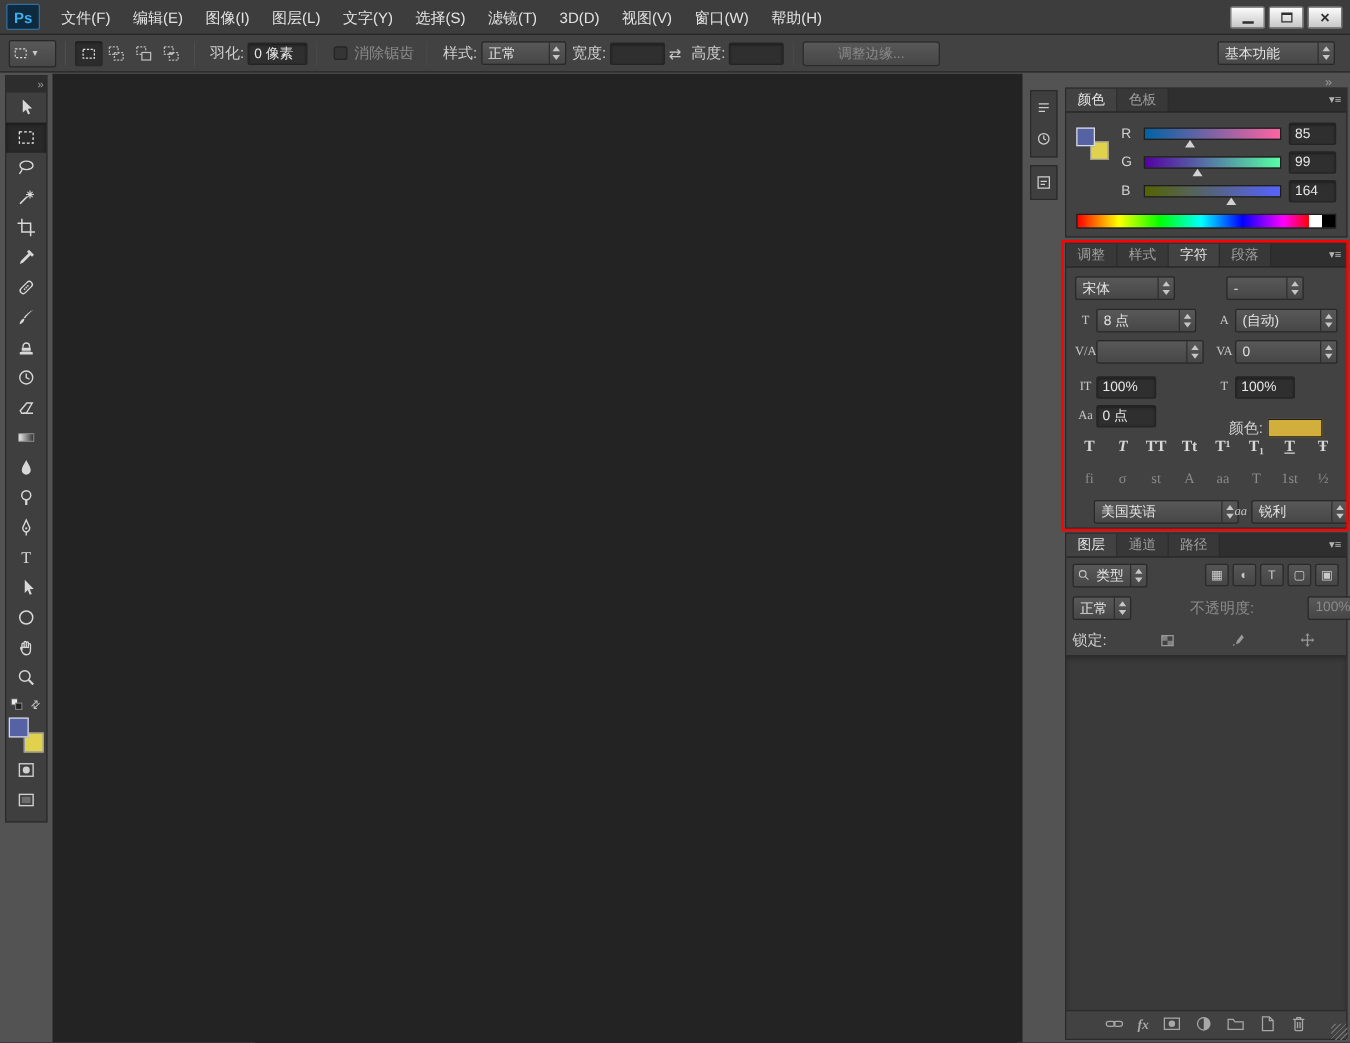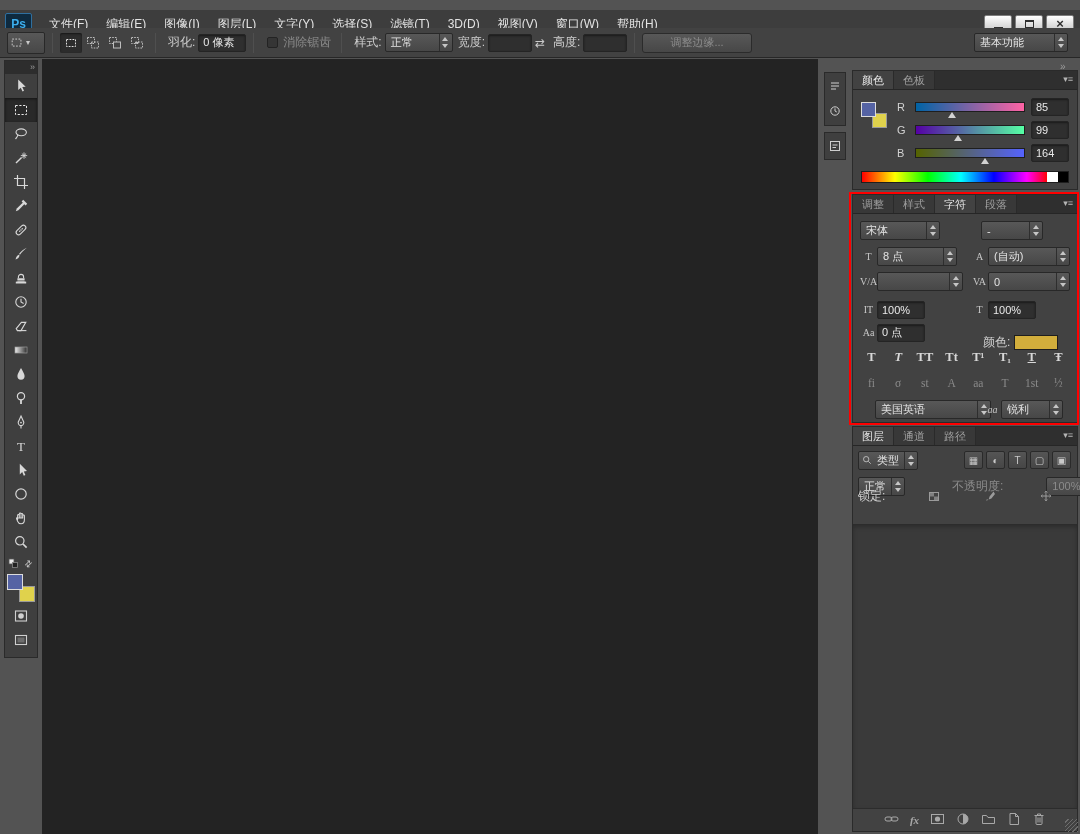--- a/index.html
+++ b/index.html
@@ -7,21 +7,21 @@
   body {
     position:relative;
     background:#535353;
     font-family:"Liberation Sans","DejaVu Sans",sans-serif;
     font-size:12px;
     color:#d9d9d9;
     user-select:none;
   }
 
   
-  .menubar { position:absolute; top:10px; left:0; right:0; height:28px;
+  .menubar { position:absolute; top:0; left:0; right:0; height:28px;
     background:#3d3d3d; border-bottom:1px solid #262626;
     display:flex; align-items:center; }
   .pslogo { width:27px; height:21px; margin:0 8px 0 5px; background:#0e2a3f;
     border:1px solid #2f6f9f; border-radius:2px; color:#3caeed; font-weight:bold;
     font-size:12px; display:flex; align-items:center; justify-content:center; }
   .menu-item { padding:0 9px; height:28px; line-height:28px; font-size:12px; color:#e3e3e3; cursor:default; }
   .win-controls { margin-left:auto; display:flex; gap:3px; padding-right:6px; }
   .win-btn { width:28px; height:18px; background:linear-gradient(#fdfdfd,#c6c6c6);
     border:1px solid #7c7c7c; border-radius:2px; display:flex; align-items:center; justify-content:center; }
   .glyph-min { width:9px; height:2px; background:#2f2f2f; margin-top:8px; }
@@ -552,21 +552,21 @@
     </div>
 
     <div class="ch-row" style="top:186px;left:22px">
       <div class="combo" style="width:116px">
         <span class="ctext">美国英语</span>
         <span class="spin"></span>
       </div>
     </div>
     <div class="ch-row" style="top:186px;left:131px">
       <span class="ch-ic" style="font-style:italic">aa</span>
-      <div class="combo" style="width:62px">
+      <div class="combo" style="width:78px">
         <span class="ctext">锐利</span>
         <span class="spin"></span>
       </div>
     </div>
   </div>
 </div>
 
 <div class="highlight-red"></div>
 
 <div class="panel" style="top:426px;height:406px">
@@ -603,21 +603,21 @@
         <span class="ctext">正常</span>
         <span class="spin"></span>
       </div>
       <span class="label dim" style="margin-left:7px">不透明度:</span>
       <div class="combo" style="width:52px;margin-left:auto;color:#8b8b8b">
         <span class="ctext">100%</span>
         <span class="spin"></span>
       </div>
     </div>
 
-    <div class="lp-row" style="top:40px;left:5px;right:8px">
+    <div class="lp-row" style="top:56px;left:5px;right:8px">
       <span class="label" style="margin-left:0">锁定:</span>
       <span class="lockbtn">
         <svg width="12" height="12" viewBox="0 0 12 12">
             <rect x="1.5" y="2.5" width="9" height="8" fill="none" stroke="#9b9b9b"></rect>
             <path fill="#9b9b9b" d="M1.5 2.5 h4.5 v4 H1.5z M6 6.5 h4.5 v4 H6z" opacity=".7"></path>
           </svg>
       </span>
       <span class="lockbtn">
         <svg width="12" height="12" viewBox="0 0 12 12">
             <path fill="#9b9b9b" d="M9.5 1.5 5.6 6.6 4.6 9.4 7.4 8.4 11 4z M4 10 l-1.8.8.8-1.8z"></path>

